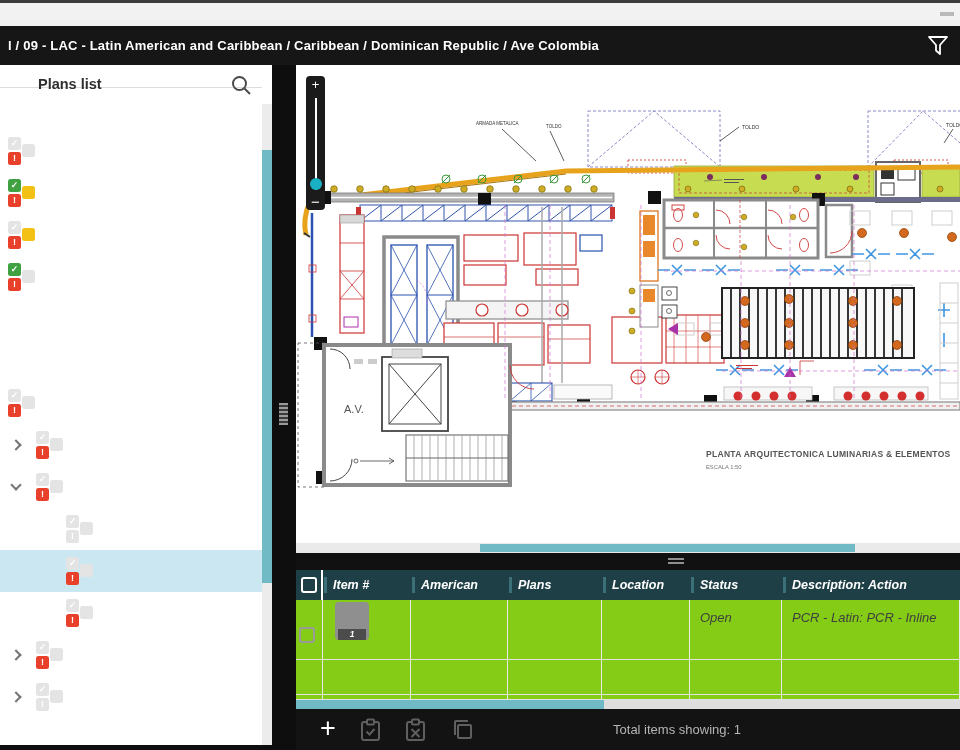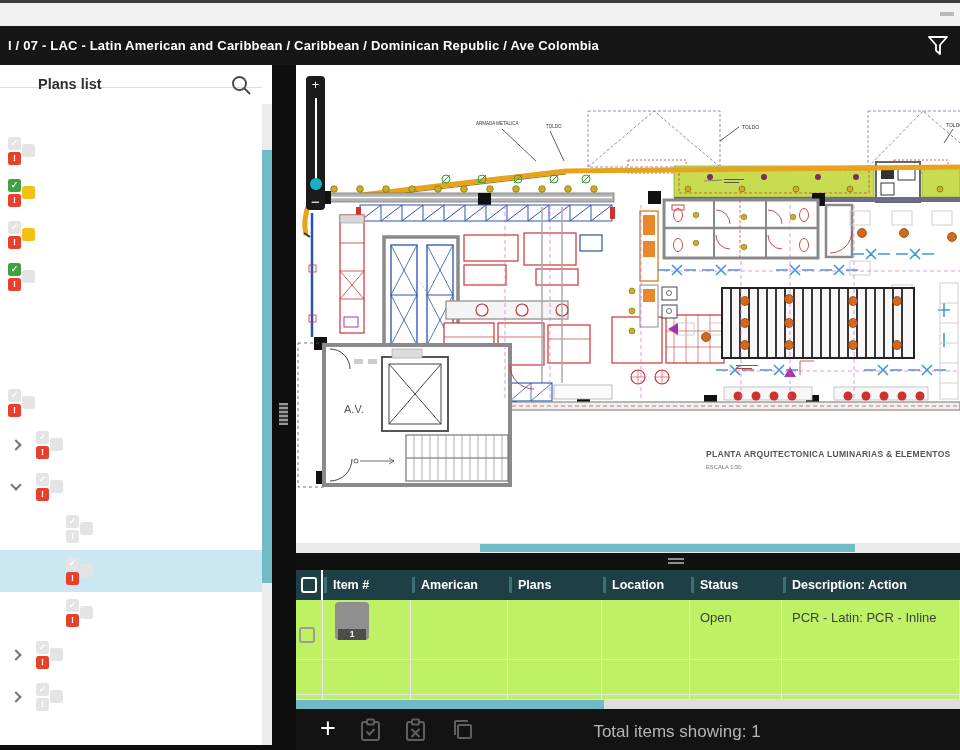--- a/index.html
+++ b/index.html
@@ -54,21 +54,21 @@
     background:#19b0c4; cursor:pointer; }
 
   
   #plan-hscroll { position:absolute; left:296px; top:543px; width:664px; height:10px; background:#eaeaea; }
   #plan-hscroll .thumb { position:absolute; left:184px; top:1px; width:375px; height:8px; background:#6fbac4; }
   #split-strip { position:absolute; left:296px; top:553px; width:664px; height:17px; background:#111; }
   #split-strip .grip { position:absolute; left:372px; top:5px; width:16px; height:7px;
     background:repeating-linear-gradient(#8f8f8f 0 2px, #111 2px 4px); cursor:row-resize; }
 
   
-  #items-table { position:absolute; left:296px; top:570px; width:664px; height:130px; background:#bef264; }
+  #items-table { position:absolute; left:296px; top:570px; width:664px; height:130px; background:#84cc16;font-style:italic; }
   .tbl-grid { display:grid; grid-template-columns:27px 88px 97px 94px 88px 92px 1fr; }
   #tbl-header { height:30px; background:#1e3f46; }
   #tbl-header .hcell { position:relative; color:#fff; font-size:12.5px; font-weight:700;
     line-height:30px; padding-left:10px; white-space:nowrap; overflow:hidden; }
   #tbl-header .hcell:not(:first-child)::before { content:""; position:absolute; left:1px; top:7px;
     width:3px; height:16px; background:#3c7079; }
   #tbl-header .cb-cell { border-right:2px solid #fff; }
   .checkbox { width:16px; height:16px; border:2px solid #fff; border-radius:3px; background:transparent; cursor:pointer; }
   .cb-cell { display:flex; align-items:center; justify-content:center; padding-left:0 !important; }
   .trow { border-bottom:1px solid #e4e4e4; }
@@ -83,33 +83,33 @@
     color:#fff; font-size:8.5px; font-weight:700; text-align:center; line-height:11px; }
 
   
   #tbl-hscroll { position:absolute; left:296px; top:700px; width:664px; height:9px; background:#dedede; }
   #tbl-hscroll .thumb { position:absolute; left:0; top:0; width:308px; height:9px; background:#6fbac4; }
   #bottom-toolbar { position:absolute; left:296px; top:709px; width:664px; height:41px; background:#131313; }
   #sidebar-bottom-edge { position:absolute; left:0; top:745px; width:272px; height:5px; background:#0e0e0e; }
   .tb-icon { position:absolute; top:9px; cursor:pointer; }
   #add-item-btn { left:24px; top:5px; color:#fff; font-size:27px; font-weight:300; line-height:28px; }
   #total-label { position:absolute; left:381px; top:13px; transform:translateX(-50%);
-    color:#b5b5b5; font-size:17px; white-space:nowrap; }
+    color:#b5b5b5; font-size:13px; white-space:nowrap; }
 
   svg text { font-family:"Liberation Sans", sans-serif; }
 </style>
 </head>
 <body>
 
 <div id="top-strip">
   <div class="nub"></div>
 </div>
 
 <div id="breadcrumb-bar">
-  <div class="crumb">l / 07 - LAC - Latin American and Caribbean / Caribbean / Dominican Republic / Ave Colombia</div>
+  <div class="crumb">l / 09 - LAC - Latin American and Caribbean / Caribbean / Dominican Republic / Ave Colombia</div>
   <div id="filter-btn">
     <svg width="22" height="22" viewBox="0 0 22 22">
       <path d="M2 2 H20 L13 10 V19 L9 15.5 V10 Z" fill="none" stroke="#fff" stroke-width="1.8" stroke-linejoin="round"></path>
     </svg>
   </div>
 </div>
 
 <div id="sidebar">
   <div id="sidebar-header">
     <div id="sidebar-title">Plans list</div>

